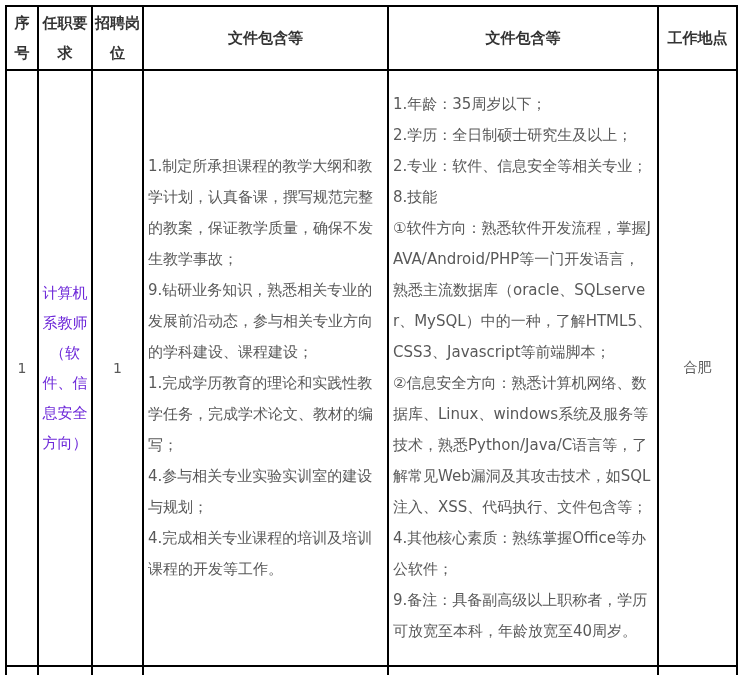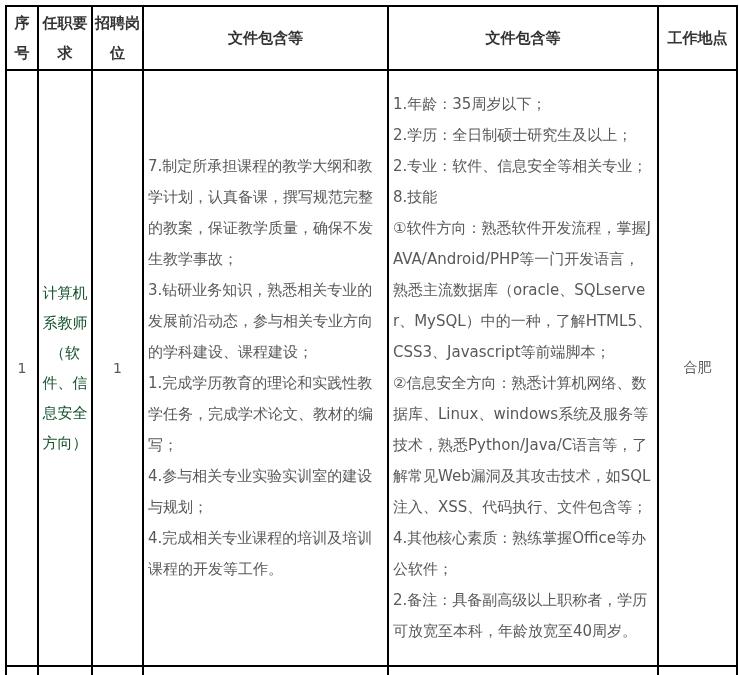--- a/index.html
+++ b/index.html
@@ -44,21 +44,21 @@
     height: 26px;
   }
   td.cell-center {
     color: #595959;
     font-size: 14px;
     text-align: center;
     vertical-align: middle;
     padding: 1px 2px;
   }
   td.cell-position {
-    color: #14532d;
+    color: #6d28d9;
     font-size: 15px;
     line-height: 30px;
     text-align: center;
     vertical-align: middle;
     padding: 1px 3px;
     word-break: break-all;
   }
   td.cell-text {
     color: #595959;
     font-size: 15px;
@@ -95,35 +95,35 @@
       <th>文件包含等</th>
       <th>工作地点</th>
     </tr>
   </thead>
   <tbody>
     <tr class="main-row">
       <td class="cell-center">1</td>
       <td class="cell-position">计算机系教师（软件、信息安全方向）</td>
       <td class="cell-center">1</td>
       <td class="cell-text">
-        <p>7.制定所承担课程的教学大纲和教学计划，认真备课，撰写规范完整的教案，保证教学质量，确保不发生教学事故；</p>
-        <p>3.钻研业务知识，熟悉相关专业的发展前沿动态，参与相关专业方向的学科建设、课程建设；</p>
+        <p>1.制定所承担课程的教学大纲和教学计划，认真备课，撰写规范完整的教案，保证教学质量，确保不发生教学事故；</p>
+        <p>9.钻研业务知识，熟悉相关专业的发展前沿动态，参与相关专业方向的学科建设、课程建设；</p>
         <p>1.完成学历教育的理论和实践性教学任务，完成学术论文、教材的编写；</p>
         <p>4.参与相关专业实验实训室的建设与规划；</p>
         <p>4.完成相关专业课程的培训及培训课程的开发等工作。</p>
       </td>
       <td class="cell-text">
         <p>1.年龄：35周岁以下；</p>
         <p>2.学历：全日制硕士研究生及以上；</p>
         <p>2.专业：软件、信息安全等相关专业；</p>
         <p>8.技能</p>
         <p>①软件方向：熟悉软件开发流程，掌握JAVA/Android/PHP等一门开发语言，熟悉主流数据库（oracle、SQLserver、MySQL）中的一种，了解HTML5、CSS3、Javascript等前端脚本；</p>
         <p>②信息安全方向：熟悉计算机网络、数据库、Linux、windows系统及服务等技术，熟悉Python/Java/C语言等，了解常见Web漏洞及其攻击技术，如SQL注入、XSS、代码执行、文件包含等；</p>
         <p>4.其他核心素质：熟练掌握Office等办公软件；</p>
-        <p>2.备注：具备副高级以上职称者，学历可放宽至本科，年龄放宽至40周岁。</p>
+        <p>9.备注：具备副高级以上职称者，学历可放宽至本科，年龄放宽至40周岁。</p>
       </td>
       <td class="cell-center">合肥</td>
     </tr>
     <tr class="partial-row">
       <td class="cell-center"></td>
       <td class="cell-center"></td>
       <td class="cell-center"></td>
       <td class="cell-center"></td>
       <td class="cell-center"></td>
       <td class="cell-center"></td>

